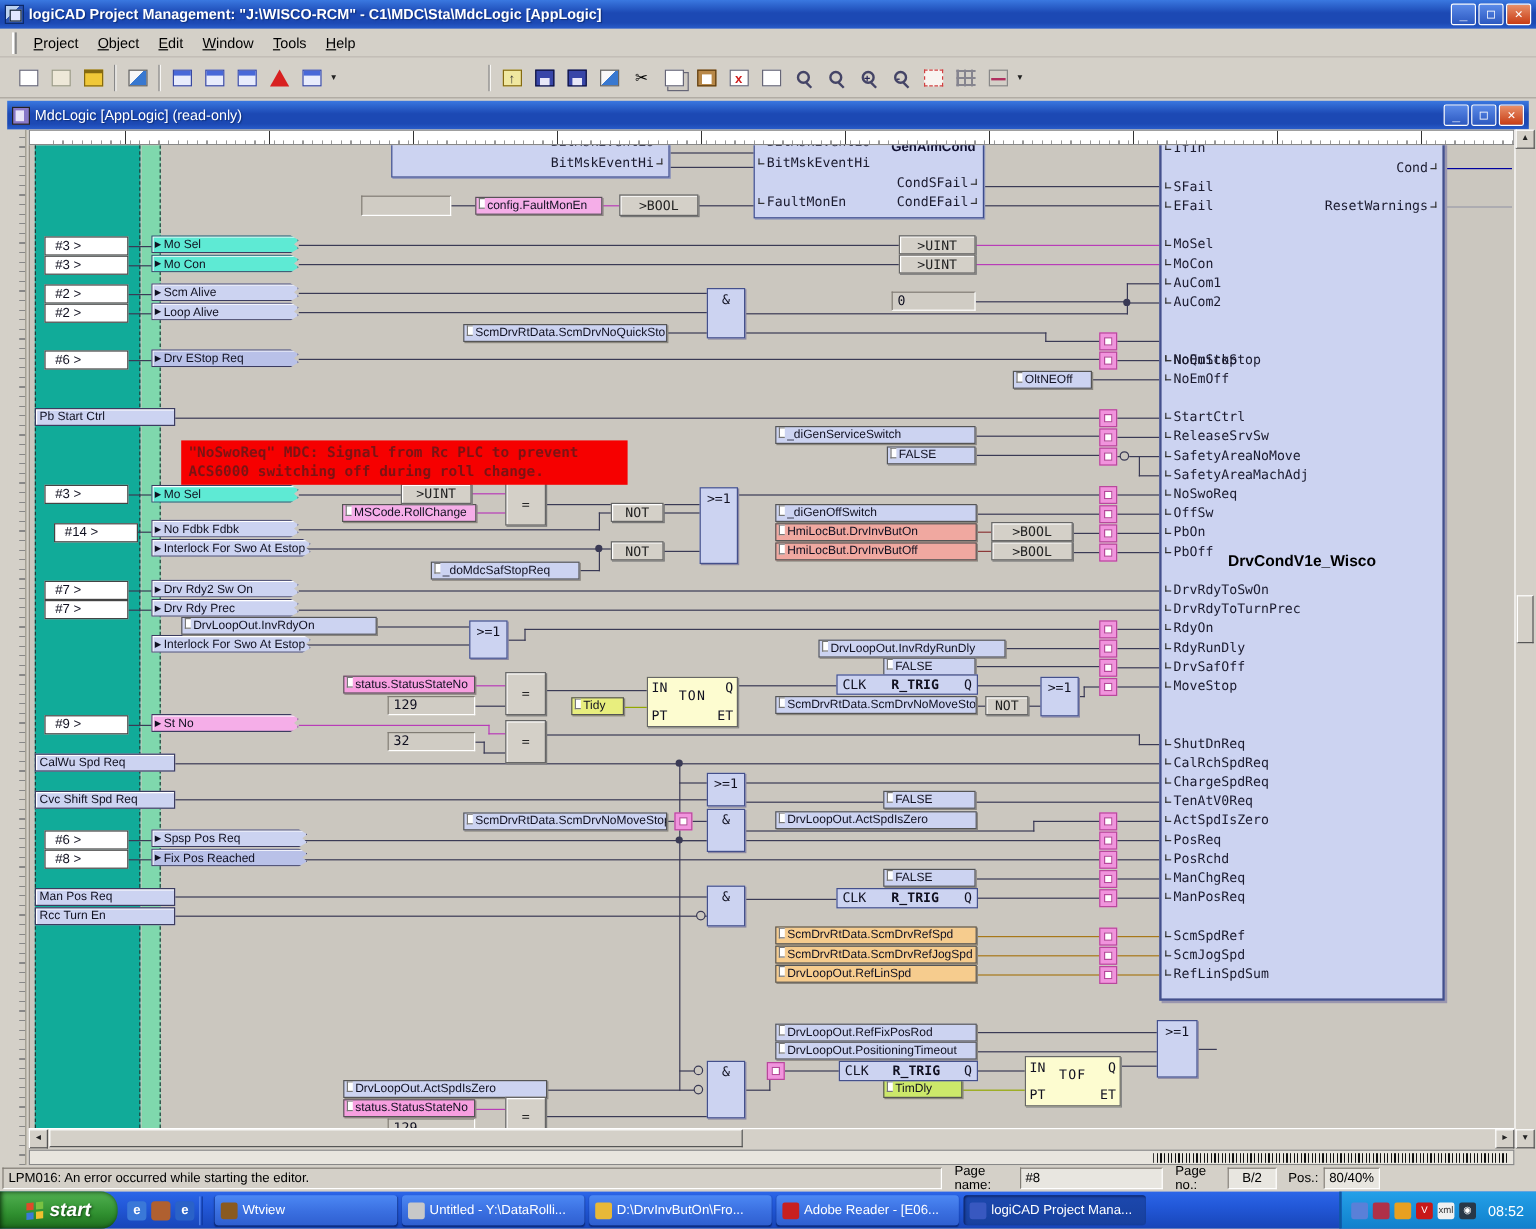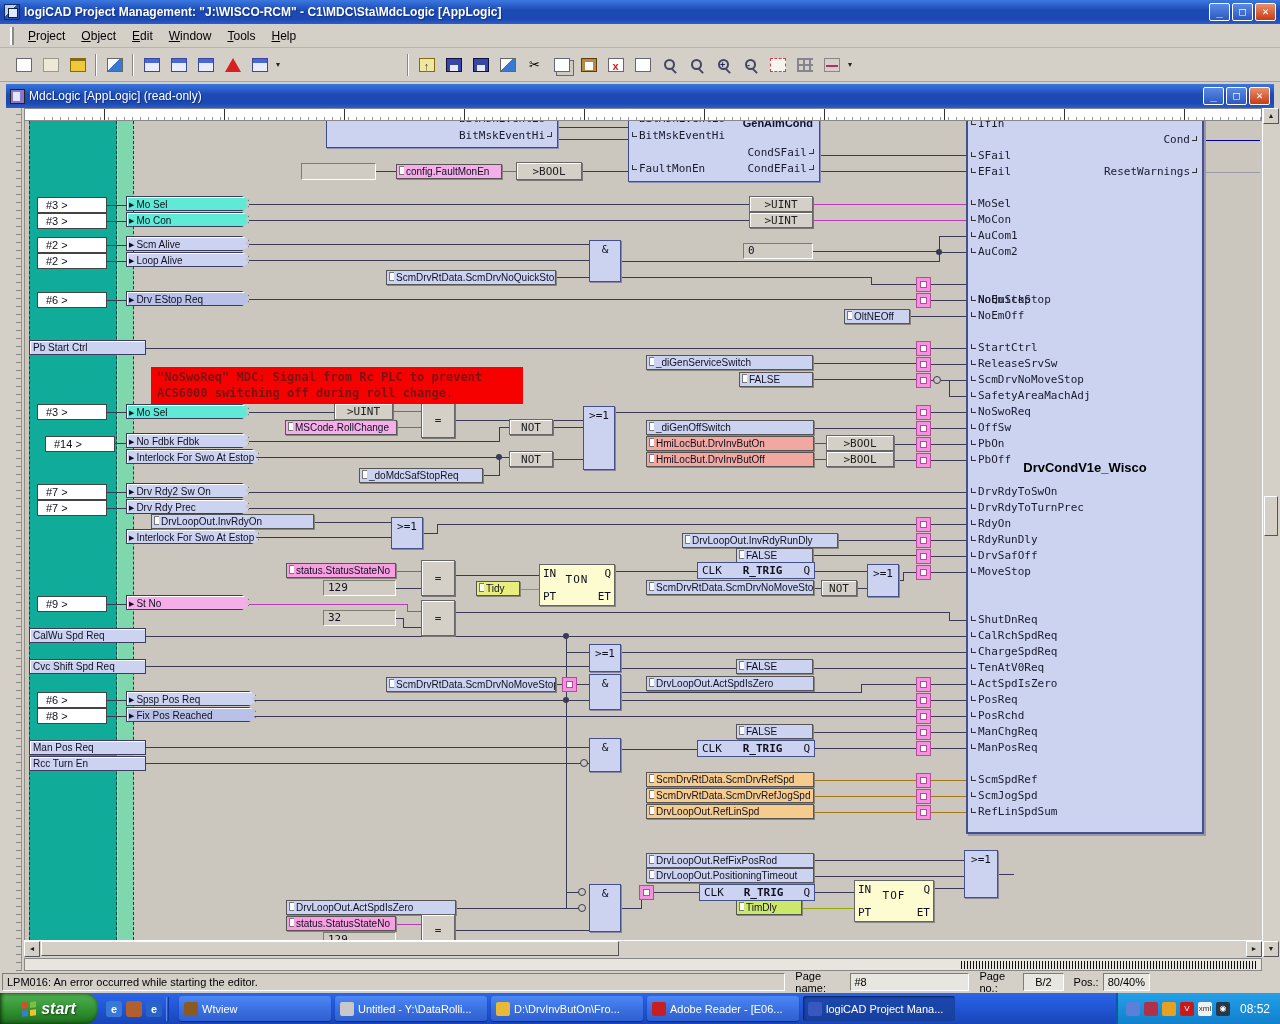--- a/index.html
+++ b/index.html
@@ -609,21 +609,21 @@
         <span class="pin in" style="top: 46px;">EFail</span>
         <span class="pin in" style="top: 78px;">MoSel</span>
         <span class="pin in" style="top: 94px;">MoCon</span>
         <span class="pin in" style="top: 110px;">AuCom1</span>
         <span class="pin in" style="top: 126px;">AuCom2</span>
         <span class="pin in" style="top: 174px;">NoQuickStop</span>
         <span class="pin in" style="top: 174px;">NoEmStop</span>
         <span class="pin in" style="top: 190px;">NoEmOff</span>
         <span class="pin in" style="top: 222px;">StartCtrl</span>
         <span class="pin in" style="top: 238px;">ReleaseSrvSw</span>
-        <span class="pin in" style="top: 254px;">ScmDrvNoMoveStop</span>
+        <span class="pin in" style="top: 254px;">SafetyAreaNoMove</span>
         <span class="pin in" style="top: 270px;">SafetyAreaMachAdj</span>
         <span class="pin in" style="top: 286px;">NoSwoReq</span>
         <span class="pin in" style="top: 302px;">OffSw</span>
         <span class="pin in" style="top: 318px;">PbOn</span>
         <span class="pin in" style="top: 334px;">PbOff</span>
         <span class="pin in" style="top: 366px;">DrvRdyToSwOn</span>
         <span class="pin in" style="top: 382px;">DrvRdyToTurnPrec</span>
         <span class="pin in" style="top: 398px;">RdyOn</span>
         <span class="pin in" style="top: 414px;">RdyRunDly</span>
         <span class="pin in" style="top: 430px;">DrvSafOff</span>

